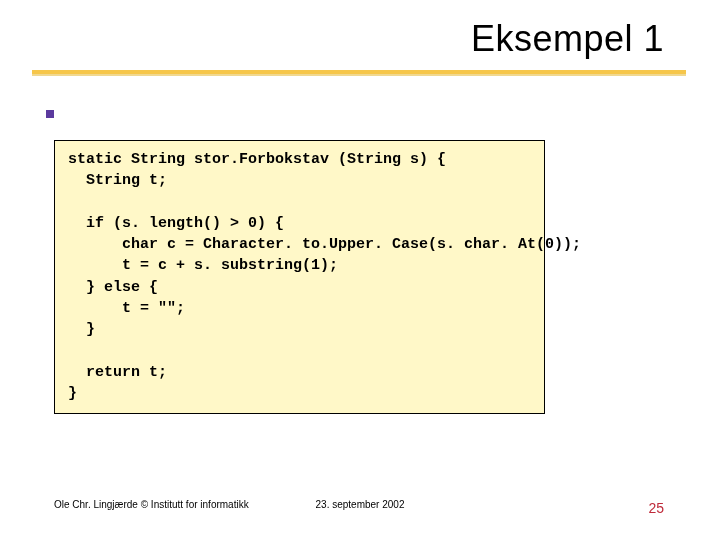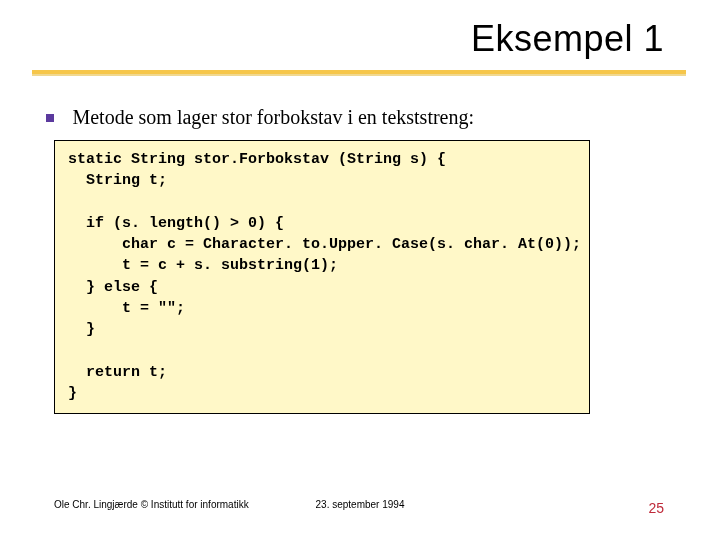--- a/index.html
+++ b/index.html
@@ -6,21 +6,21 @@
   html, body { width: 720px; height: 540px; background: #fff; font-family: Arial, Helvetica, sans-serif; }
   .slide { position: relative; width: 720px; height: 540px; background: #fff; border-radius: 25px; }
   .title-wrap { position: absolute; top: 18px; right: 56px; left: 56px; text-align: right; }
   .title { font-size: 36px; color: #000; font-weight: 400; letter-spacing: 0.5px; }
   .underline { position: absolute; top: 68px; left: 32px; right: 34px; height: 10px; }
   .underline .line-main { position: absolute; top: 2px; left: 0; right: 0; height: 4px; background: #f6c64a; }
   .underline .line-shadow { position: absolute; top: 6px; left: 0; right: 0; height: 2px; background: #f0d890; }
   .bullet-row { position: absolute; top: 106px; left: 46px; right: 46px; }
   .bullet-sq { display: inline-block; width: 8px; height: 8px; background: #5b3a9e; vertical-align: middle; margin-right: 14px; margin-top: -3px; }
   .bullet-text { font-family: 'Times New Roman', Times, serif; font-size: 20px; color: #000; }
-  .codebox { position: absolute; top: 140px; left: 54px; width: 536px; border: 1.5px solid #000; background: #fff8c8; padding: 8px 4px 8px 4px; }
+  .codebox { position: absolute; top: 140px; left: 54px; width: 491px; border: 1.5px solid #000; background: #fff8c8; padding: 8px 4px 8px 4px; }
   .codebox pre { font-family: 'Courier New', Courier, monospace; font-size: 15px; font-weight: bold; color: #000; line-height: 1.42; white-space: pre; }
   .footer-left { position: absolute; bottom: 30px; left: 54px; font-size: 10px; color: #000; margin-top: 10px; }
   .footer-center { position: absolute; bottom: 30px; left: 0; right: 0; text-align: center; font-size: 10px; color: #000; }
   .footer-right { position: absolute; bottom: 24px; right: 56px; font-size: 14px; color: #bf2a3a; font-weight: 400; }
 </style>
 </head>
 <body>
 
 <div class="slide">
 
@@ -28,35 +28,34 @@
     <div class="title">Eksempel 1</div>
   </div>
 
   <div class="underline">
     <div class="line-main"></div>
     <div class="line-shadow"></div>
   </div>
 
   <div class="bullet-row">
     <span class="bullet-sq"></span>
-    <span class="bullet-text">Metode som lager stor forbokstav i en tekststreng:</span>
   </div>
 
   <div class="codebox">
     <pre> static String stor.Forbokstav (String s) {
    String t;
 
    if (s. length() &gt; 0) {
        char c = Character. to.Upper. Case(s. char. At(0));
        t = c + s. substring(1);
    } else {
        t = "";
    }
 
    return t;
  }</pre>
   </div>
 
   <div class="footer-left">Ole Chr. Lingjærde © Institutt for informatikk</div>
-  <div class="footer-center">23. september 1994</div>
+  <div class="footer-center">23. september 2002</div>
   <div class="footer-right">25</div>
 
 </div>
 
 </body></html>

